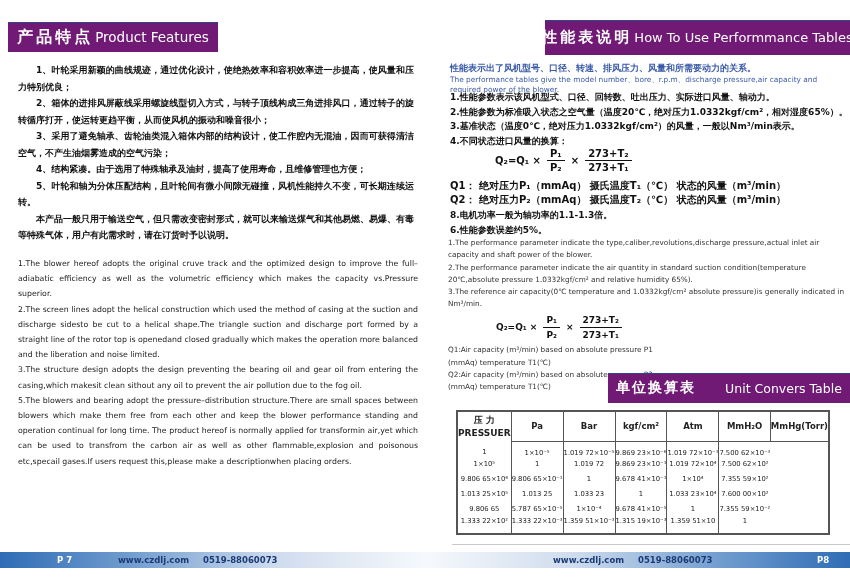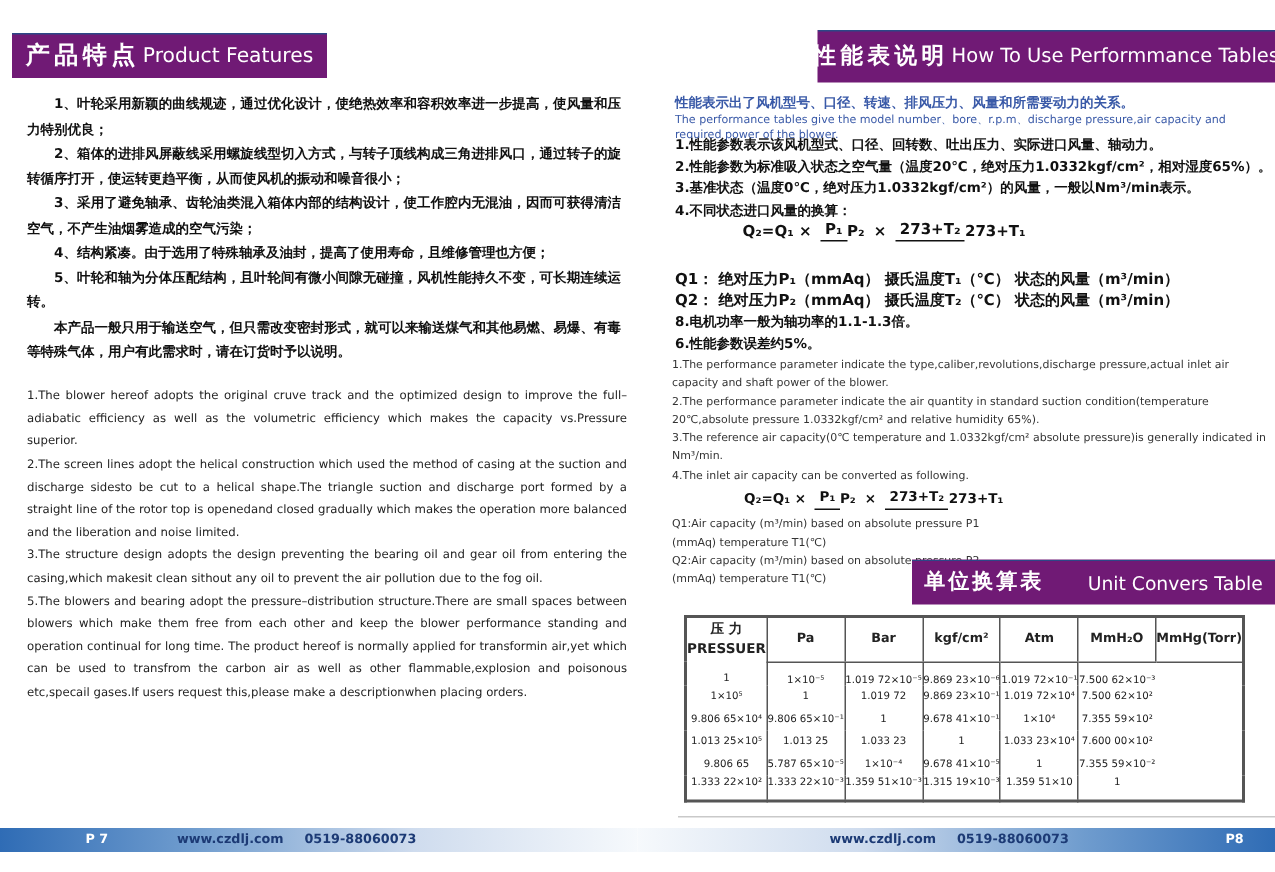--- a/index.html
+++ b/index.html
@@ -24,21 +24,21 @@
   .cn-block { position:absolute; left:18px; top:62px; width:396px; font-size:9px; font-weight:bold; line-height:16.5px; color:#111; text-align:justify; }
   .cn-block p { text-indent:2em; }
   .en-block { position:absolute; left:18px; top:256px; width:400px; font-size:7.8px; line-height:15.2px; color:#222; text-align:justify; }
 
   
   .intro-cn { position:absolute; left:450px; top:62px; width:396px; font-size:9px; font-weight:bold; color:#3a5aa8; }
   .intro-en { position:absolute; left:450px; top:75px; width:398px; font-size:7.4px; color:#3a5aa8; }
   .cn-notes-a { position:absolute; left:450px; top:90px; width:398px; font-size:9px; font-weight:bold; line-height:14.5px; color:#111; }
   .formula { display:flex; align-items:center; gap:6px; font-weight:bold; color:#111; }
   #formula-cn { position:absolute; left:495px; top:148px; font-size:10px; }
-  .frac { display:inline-flex; text-align:center; }
+  .frac { display:inline-flex; flex-direction:column; text-align:center; }
   .frac .num { border-bottom:1px solid #111; padding:0 3px 1px 3px; }
   .frac .den { padding-top:1px; }
   .q-cn { position:absolute; left:450px; width:398px; font-size:10px; font-weight:bold; color:#111; }
   #q1-cn { top:179px; } #q2-cn { top:193px; }
   .cn-notes-b { position:absolute; left:450px; top:208px; width:398px; font-size:9px; font-weight:bold; line-height:14.5px; color:#111; }
   .en-notes-flow { position:absolute; left:448px; top:237px; width:402px; font-size:7.3px; line-height:12.3px; color:#333; }
   #formula-en { margin:3px 0 3px 48px; font-size:9px; font-weight:bold; color:#111; }
   .q-en { width:215px; }
 
   
@@ -132,21 +132,20 @@
 
   <div class="cn-notes-b">
     <div>8.电机功率一般为轴功率的1.1-1.3倍。</div>
     <div>6.性能参数误差约5%。</div>
   </div>
 
   <div class="en-notes-flow">
     <p>1.The performance parameter indicate the type,caliber,revolutions,discharge pressure,actual inlet air capacity and shaft power of the blower.</p>
     <p>2.The performance parameter indicate the air quantity in standard suction condition(temperature 20℃,absolute pressure 1.0332kgf/cm² and relative humidity 65%).</p>
     <p>3.The reference air capacity(0℃ temperature and 1.0332kgf/cm² absolute pressure)is generally indicated in Nm³/min.</p>
-    <p>4.The inlet air capacity can be converted as following.</p>
 
     <div class="formula" id="formula-en">
       <span>Q₂=Q₁ ×</span>
       <span class="frac">
         <span class="num">P₁</span>
         <span class="den">P₂</span>
       </span>
       <span>×</span>
       <span class="frac">
         <span class="num">273+T₂</span>

